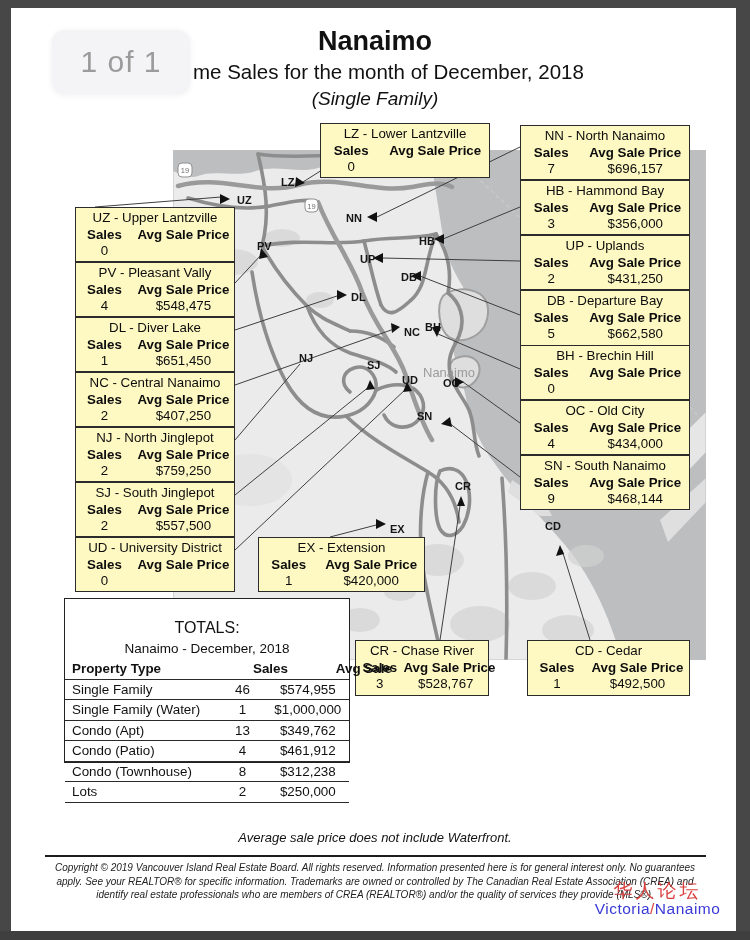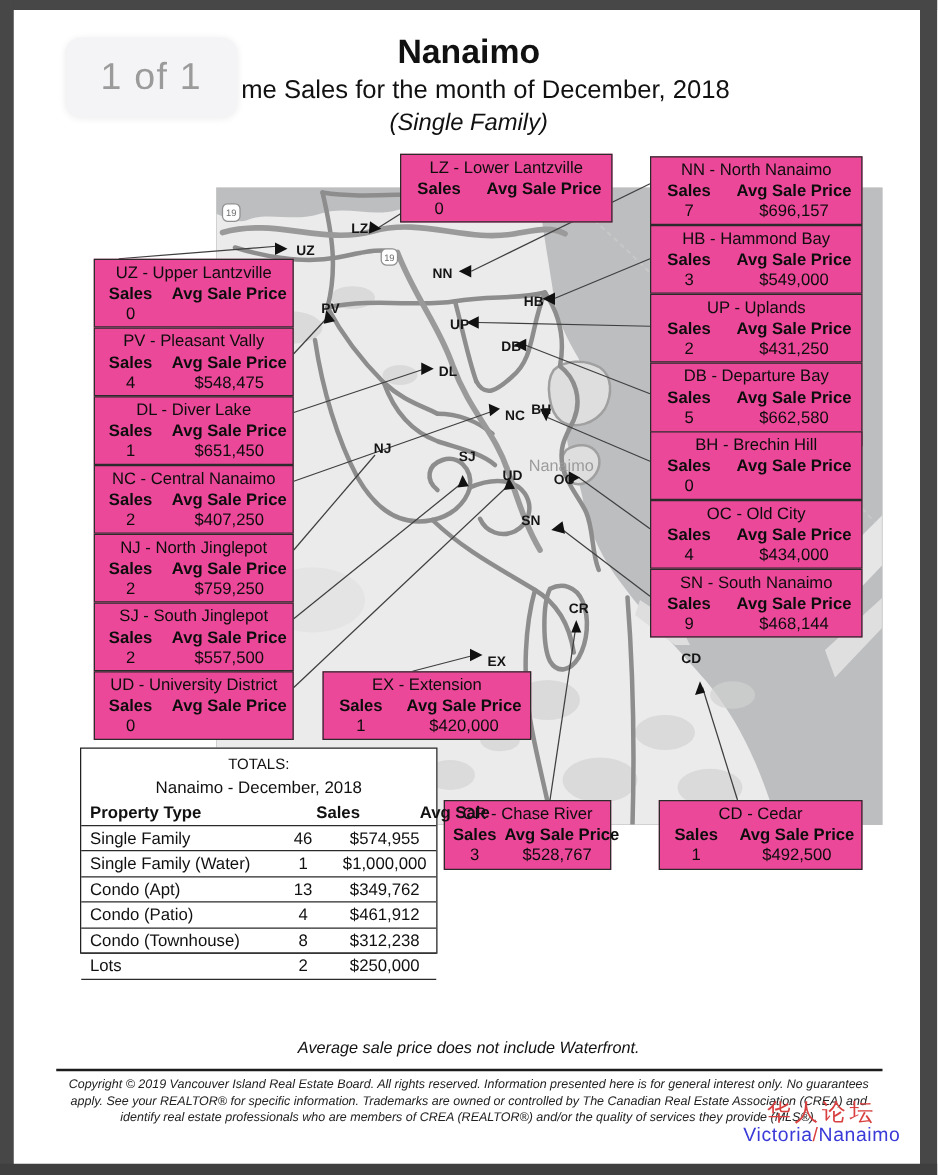--- a/index.html
+++ b/index.html
@@ -14,30 +14,30 @@
 
   
   .pill{position:absolute;left:52px;top:30px;width:138px;height:64px;background:#f4f4f6;border-radius:13px;
         box-shadow:0 1px 6px rgba(0,0,0,0.07);display:flex;align-items:center;justify-content:center;
         font-size:30px;color:#9b9b9b;letter-spacing:1px;}
   .title{position:absolute;left:0;top:26px;width:750px;text-align:center;font-size:27px;font-weight:bold;}
   .subtitle{position:absolute;left:193px;top:60px;font-size:20.5px;}
   .subnote{position:absolute;left:0;top:88px;width:750px;text-align:center;font-size:19px;font-style:italic;}
 
   
-  .rbox{position:absolute;background:#ec4899;border:1.4px solid #2b2b2b;font-size:13.3px;color:#0d0d0d;
+  .rbox{position:absolute;background:#fef9c3;border:1.4px solid #2b2b2b;font-size:13.3px;color:#0d0d0d;
         line-height:16.6px;padding-top:2px;box-sizing:border-box;}
   .rb-t{text-align:center;white-space:nowrap;}
   .rb-r{display:grid;grid-template-columns:36% 64%;text-align:center;white-space:nowrap;}
   .rb-h{font-weight:bold;}
 
   
   .totals{position:absolute;left:64px;top:598px;width:286px;height:165px;background:#fff;
           border:1.5px solid #222;box-sizing:border-box;}
-  .tot-title{text-align:center;font-size:12px;margin-top:5px;}
+  .tot-title{text-align:center;font-size:16px;margin-top:20px;}
   .tot-sub{text-align:center;font-size:13.5px;margin-top:4px;}
   .tot-row{display:grid;grid-template-columns:54% 17% 29%;font-size:13.4px;height:19.5px;line-height:19px;
            border-bottom:1.6px solid #2a2a2a;}
   .tot-row span:first-child{padding-left:7px;}
   .tot-row span:nth-child(2){text-align:center;}
   .tot-row span:nth-child(3){text-align:center;}
   .tot-head{font-weight:bold;margin-top:3px;gap:28px;}
 
   
   .note{position:absolute;left:0;top:830px;width:750px;text-align:center;font-style:italic;font-size:13px;}
@@ -311,21 +311,21 @@
       </div>
   </div>
   <div class="rbox" style="left:520px;top:180px;width:170px;height:55px">
     <div class="rb-t">HB - Hammond Bay</div>
     <div class="rb-r rb-h">
         <span>Sales</span>
         <span>Avg Sale Price</span>
       </div>
     <div class="rb-r">
         <span>3</span>
-        <span>$549,000</span>
+        <span>$356,000</span>
       </div>
   </div>
   <div class="rbox" style="left:520px;top:235px;width:170px;height:55px">
     <div class="rb-t">UP - Uplands</div>
     <div class="rb-r rb-h">
         <span>Sales</span>
         <span>Avg Sale Price</span>
       </div>
     <div class="rb-r">
         <span>2</span>

